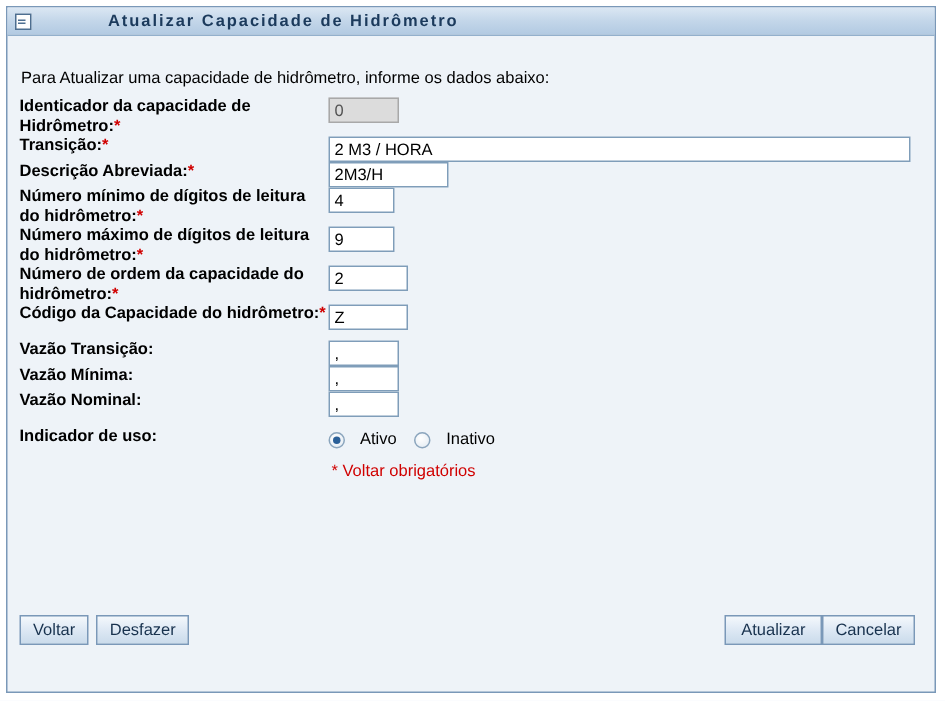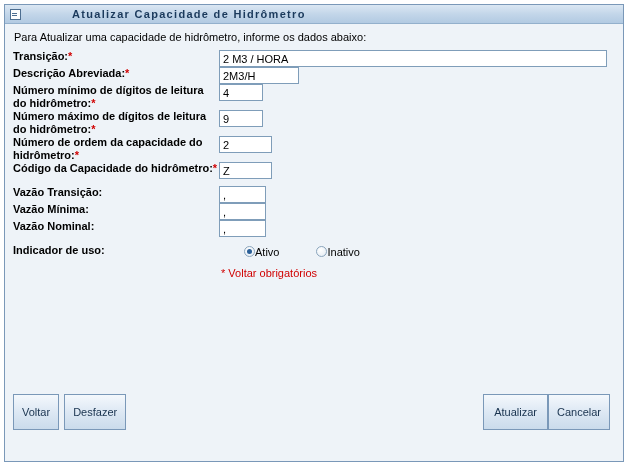--- a/index.html
+++ b/index.html
@@ -61,21 +61,21 @@
   }
   .content {
     padding: 7px 8px 0 8px;
     box-sizing: border-box;
     height: 438px;
     position: relative;
   }
   .instruction {
     font-size: 11px;
     color: #000;
-    margin: 0 0 7px 1px;
+    margin: 15px 0 7px 1px;
   }
   table.form {
     border-collapse: collapse;
     width: 100%;
   }
   table.form td {
     vertical-align: top;
     padding: 0;
   }
   td.label {
@@ -108,23 +108,23 @@
     color: #555;
   }
   .w-id { width: 47px; }
   .w-desc { width: 388px; }
   .w-abrev { width: 80px; }
   .w-small { width: 44px; }
   .w-med { width: 53px; }
   .w-vaz { width: 47px; }
   .radio-wrap {
     display: flex;
-    gap: 0;
-    font-size: 11px;
-    margin-left: 25px;
+    align-items: center;
+    gap: 10px;
+    font-size: 11px;
   }
   .radio {
     width: 11px;
     height: 11px;
     border-radius: 50%;
     border: 1px solid #8ba5bd;
     background: radial-gradient(circle at 40% 35%, #ffffff 0%, #eaf0f6 70%, #d4e0ec 100%);
     position: relative;
     box-sizing: border-box;
   }
@@ -154,21 +154,21 @@
     display: flex;
     align-items: center;
   }
   .btn {
     font-family: "Liberation Sans", sans-serif;
     font-size: 11px;
     color: #18324e;
     background: linear-gradient(to bottom, #f4f8fc 0%, #dde8f4 50%, #cadbeb 100%);
     border: 1px solid #7a98b8;
     padding: 2px 8px 3px 8px;
-    height: 36px;
+    height: 20px;
     box-sizing: border-box;
     margin-right: 5px;
     cursor: pointer;
   }
   .btn.right {
     margin-right: 0;
     margin-left: auto;
     padding: 2px 10px 3px 10px;
   }
   .spacer-row td { height: 7px; }
@@ -182,20 +182,28 @@
     <span class="title-icon"></span>
     <span class="title-text">Atualizar Capacidade de Hidrômetro</span>
   </div>
 
   <div class="content">
 
     <p class="instruction">Para Atualizar uma capacidade de hidrômetro, informe os dados abaixo:</p>
 
     <table class="form">
       <tbody>
+          <tr>
+        <td class="label">
+          <span>Identicador da capacidade de Hidrômetro:</span><span class="req">*</span>
+        </td>
+        <td class="field">
+          <input class="txt readonly w-id" type="text" readonly="" value="0" style="">
+        </td>
+      </tr>
 
       <tr>
         <td class="label">
           <span>Transição:</span><span class="req">*</span>
         </td>
         <td class="field">
           <input class="txt w-desc" type="text" value="2 M3 / HORA" style="">
         </td>
       </tr>
 

